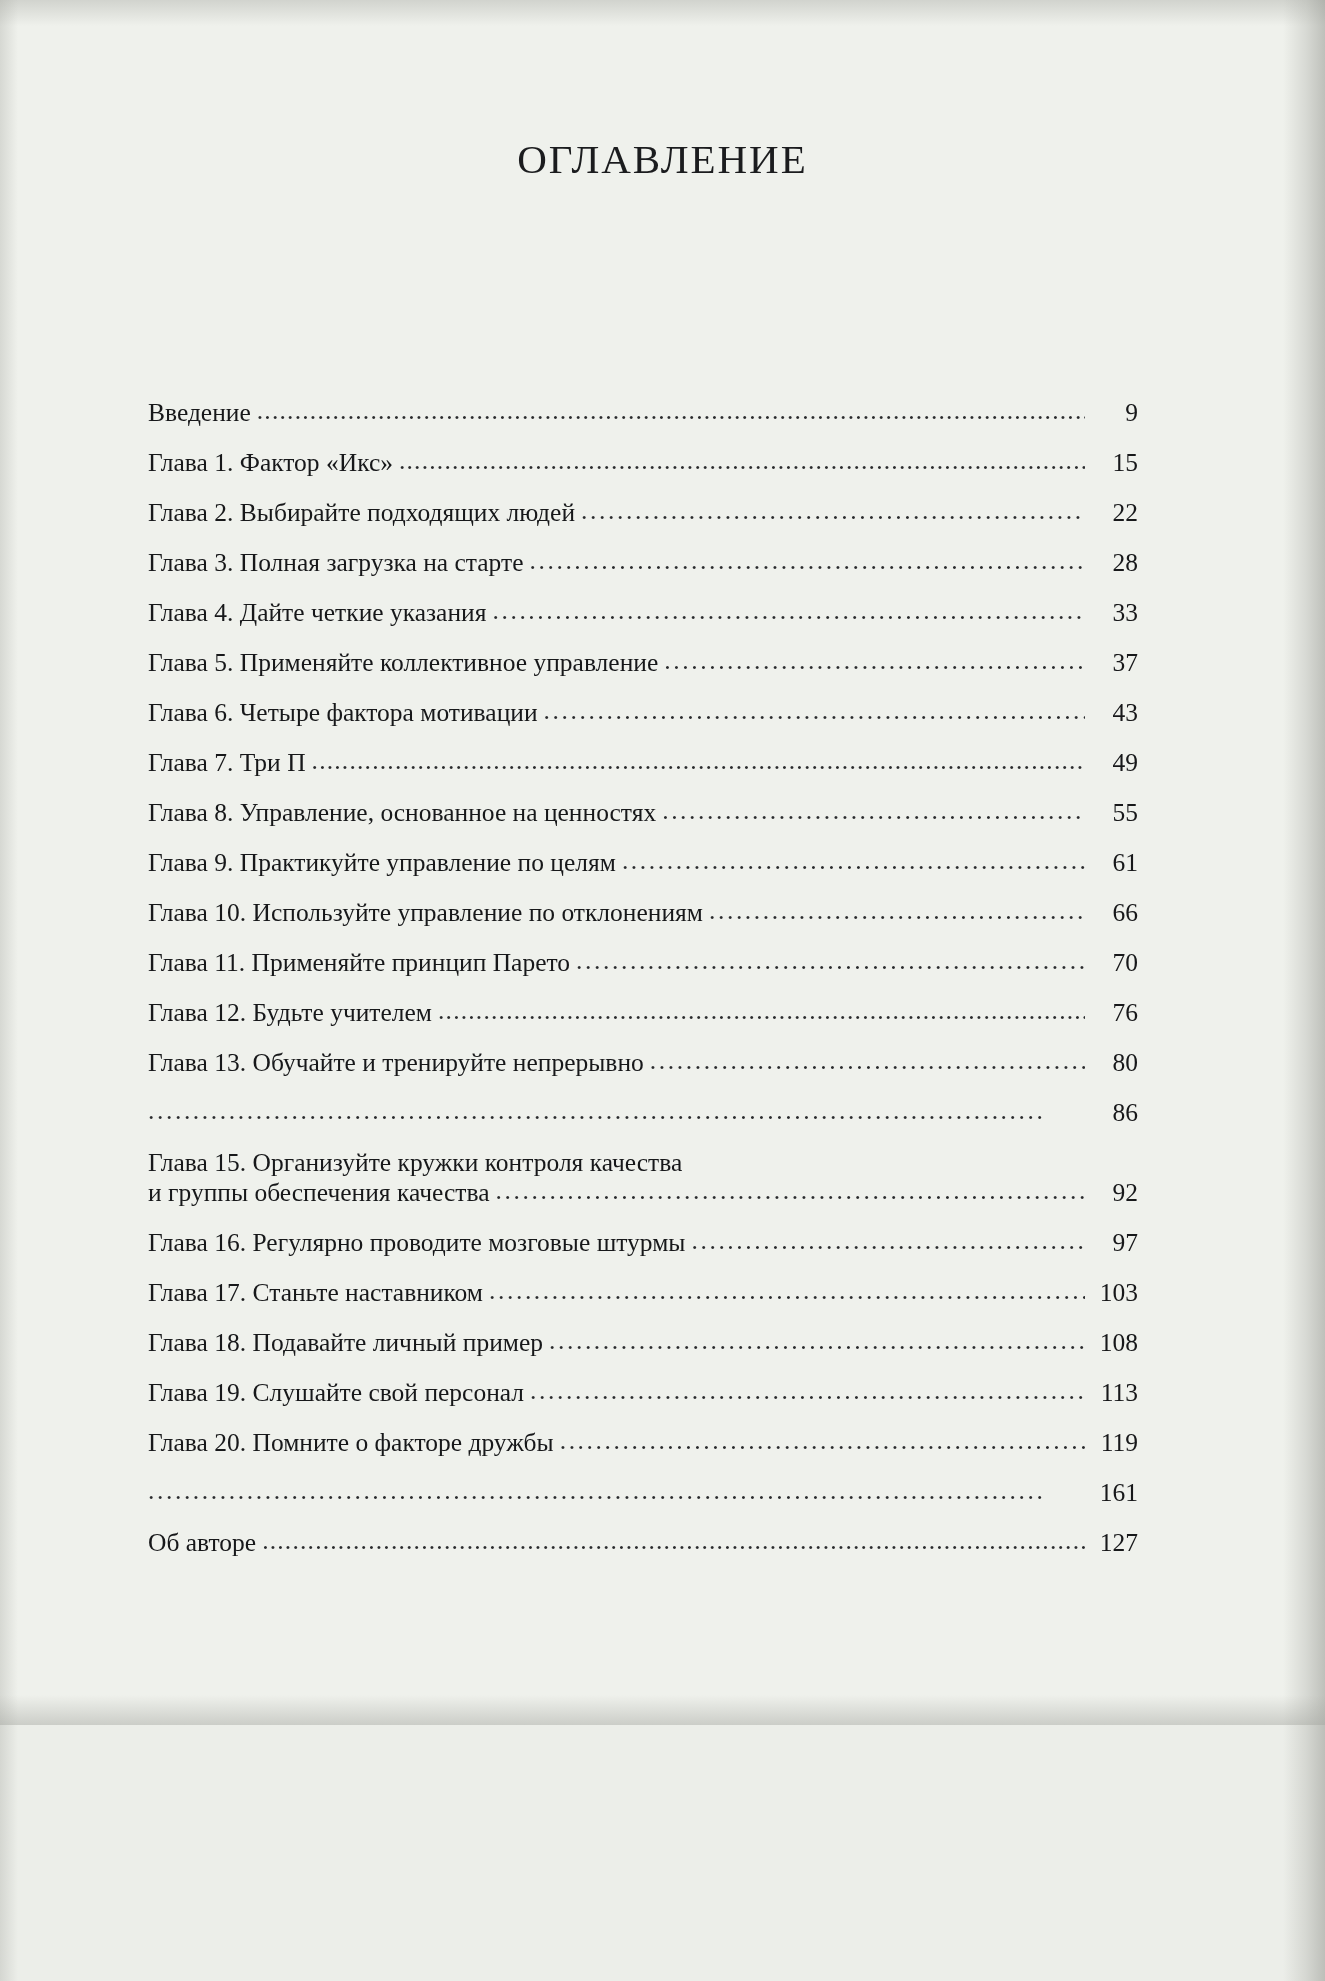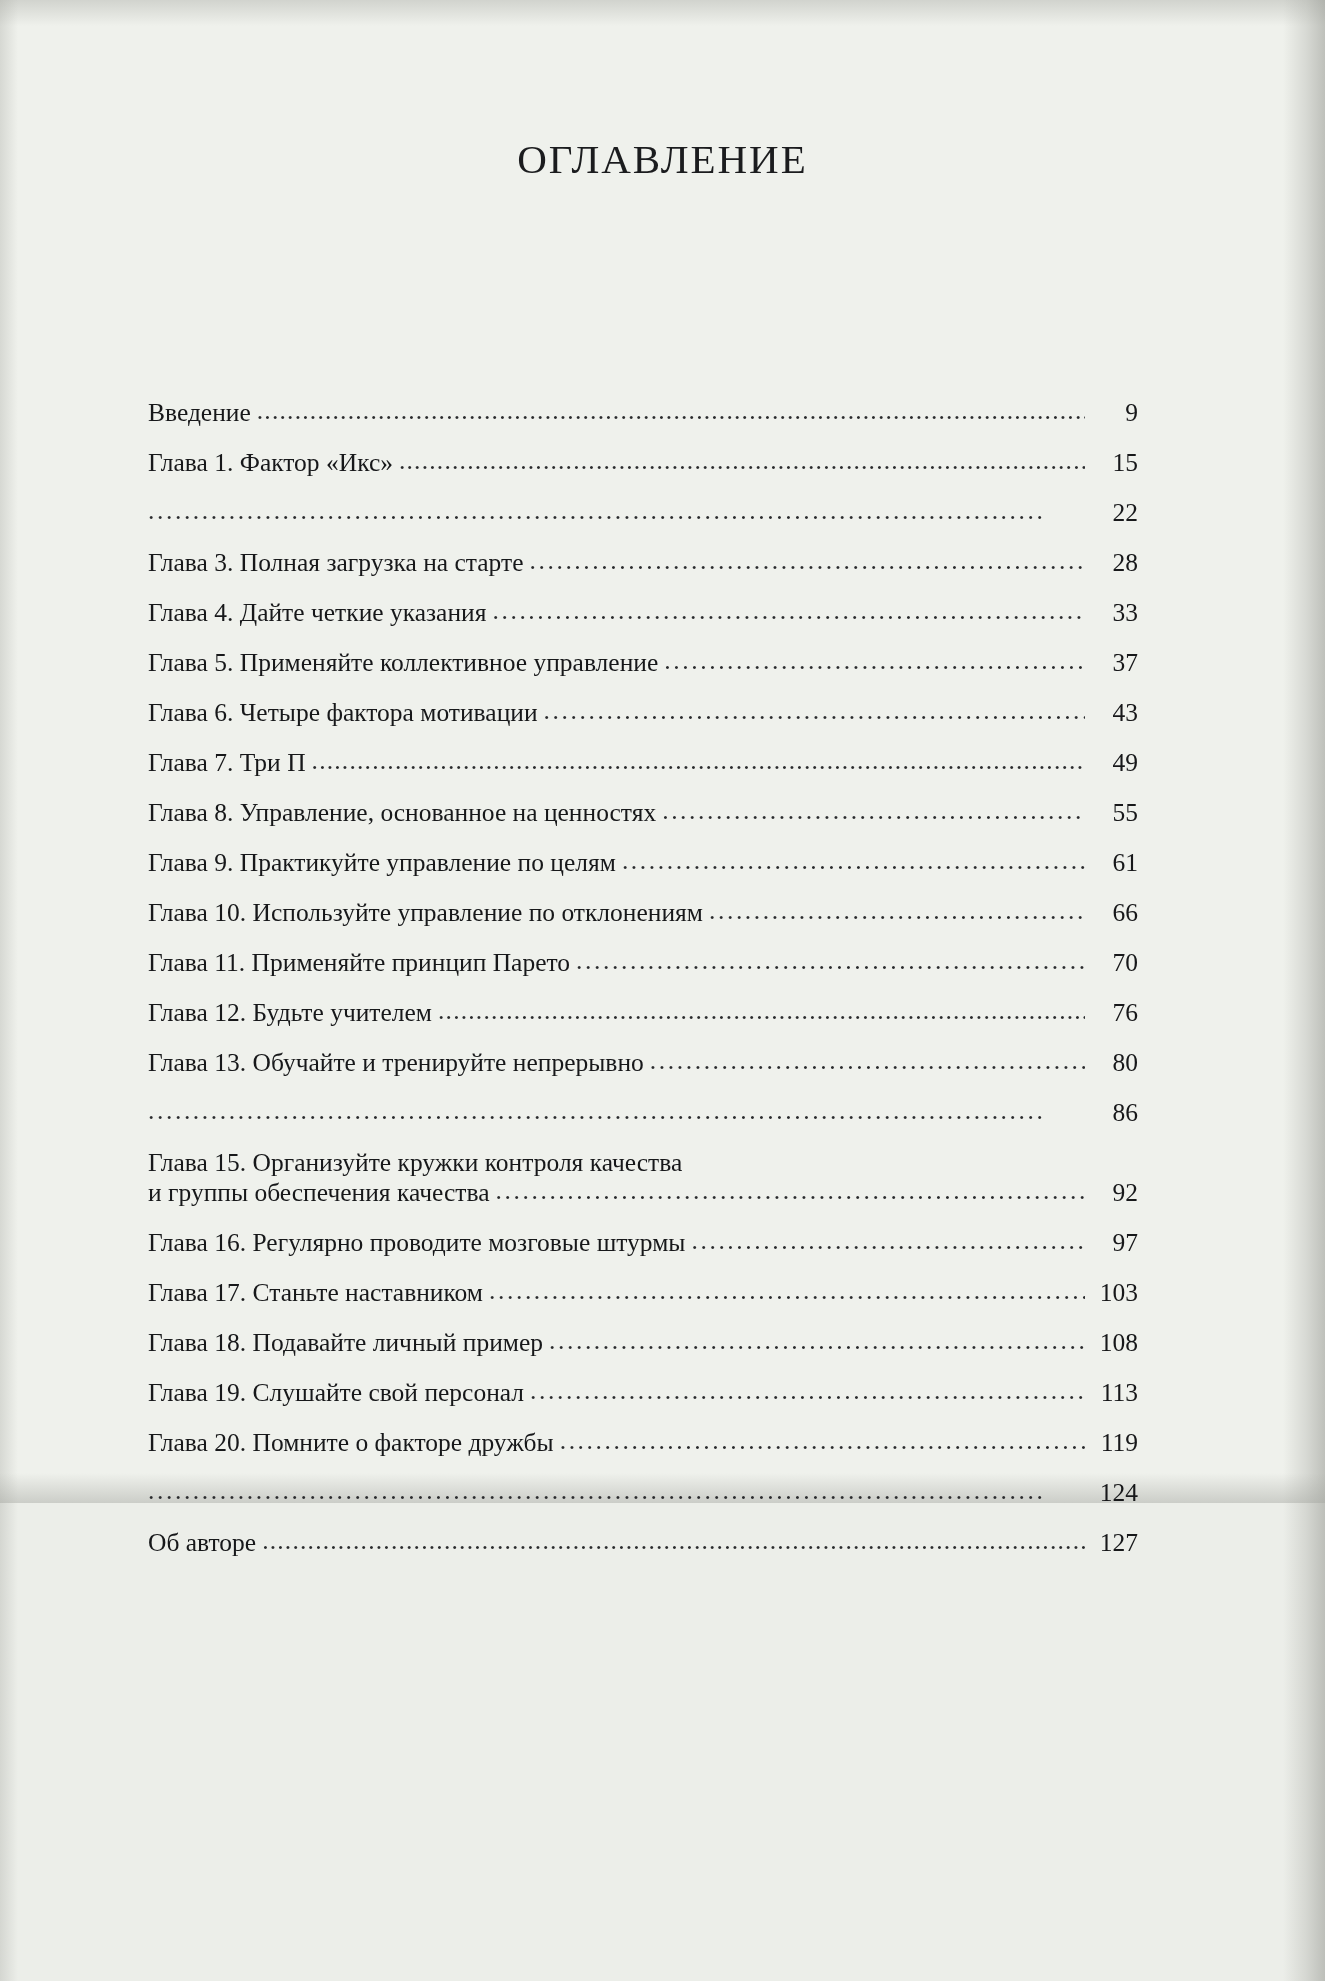--- a/index.html
+++ b/index.html
@@ -9,21 +9,21 @@
   body {
     width: 1325px;
     height: 1981px;
     background: #eceee9;
     font-family: "Liberation Serif", serif;
     overflow: hidden;
   }
   .page {
     position: relative;
     width: 1325px;
-    height: 1503px;
+    height: 1725px;
     background: #eff1ec;
     box-sizing: border-box;
   }
   
   .edge-right {
     position: absolute;
     top: 0;
     right: 0;
     width: 42px;
     height: 1981px;
@@ -130,20 +130,21 @@
         <span class="label">Введение</span>
         <span class="leader" style="letter-spacing: 1.2px;">........................................................................................................................</span>
         <span class="page-num">9</span>
       </div>
       <div class="toc-row">
         <span class="label">Глава 1. Фактор «Икс»</span>
         <span class="leader" style="letter-spacing: 1.2px;">........................................................................................................................</span>
         <span class="page-num">15</span>
       </div>
       <div class="toc-row">
+        <span class="label">Глава 2. Выбирайте подходящих людей</span>
         <span class="leader">....................................................................................................</span>
         <span class="page-num">22</span>
       </div>
       <div class="toc-row">
         <span class="label">Глава 3. Полная загрузка на старте</span>
         <span class="leader">....................................................................................................</span>
         <span class="page-num">28</span>
       </div>
       <div class="toc-row">
         <span class="label">Глава 4. Дайте четкие указания</span>
@@ -227,21 +228,21 @@
         <span class="leader">....................................................................................................</span>
         <span class="page-num">113</span>
       </div>
       <div class="toc-row">
         <span class="label">Глава 20. Помните о факторе дружбы</span>
         <span class="leader">....................................................................................................</span>
         <span class="page-num">119</span>
       </div>
       <div class="toc-row">
         <span class="leader">....................................................................................................</span>
-        <span class="page-num">124</span>
+        <span class="page-num">161</span>
       </div>
       <div class="toc-row">
         <span class="label">Об авторе</span>
         <span class="leader" style="letter-spacing: 1.2px;">........................................................................................................................</span>
         <span class="page-num">127</span>
       </div>
     </div>
 </div>
 
 </body></html>

